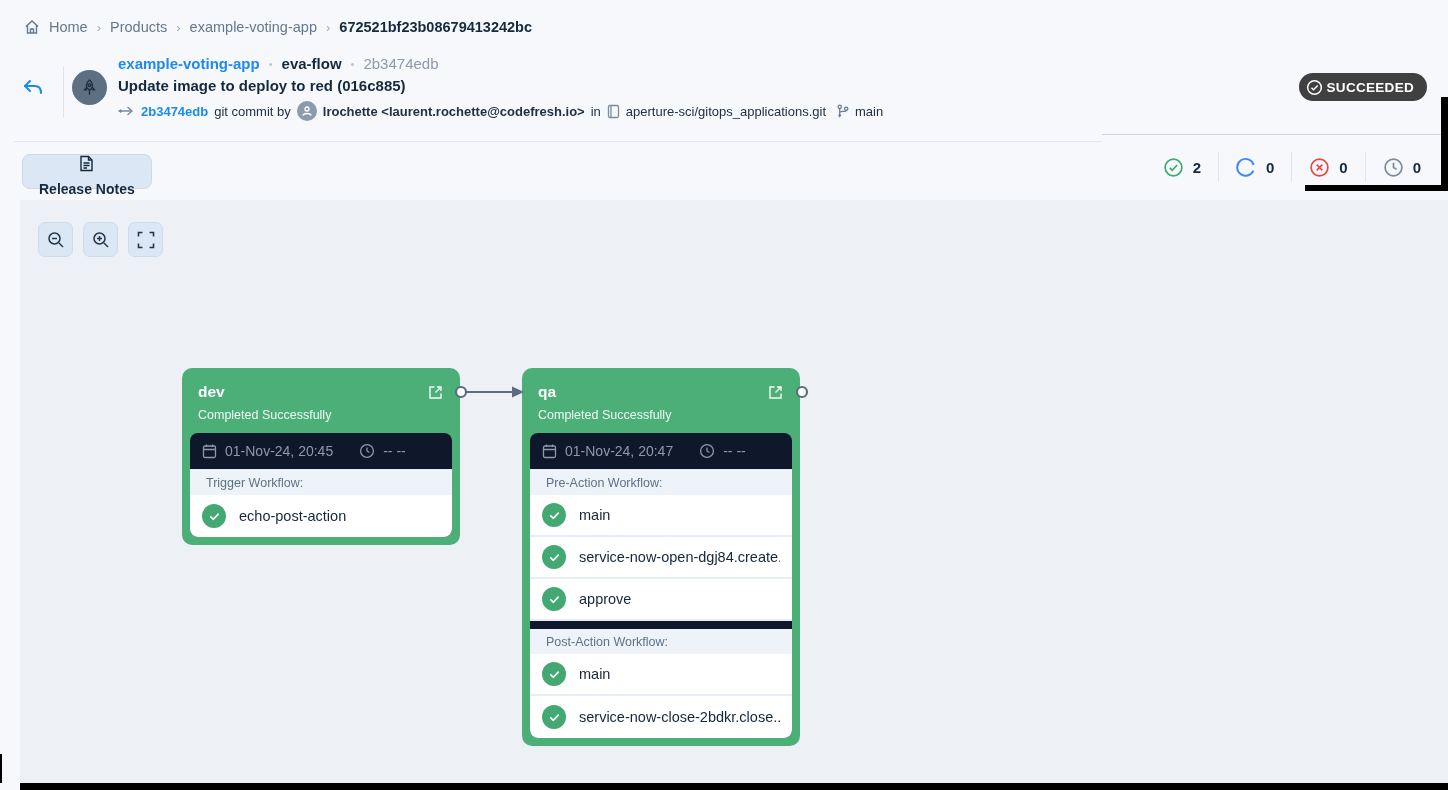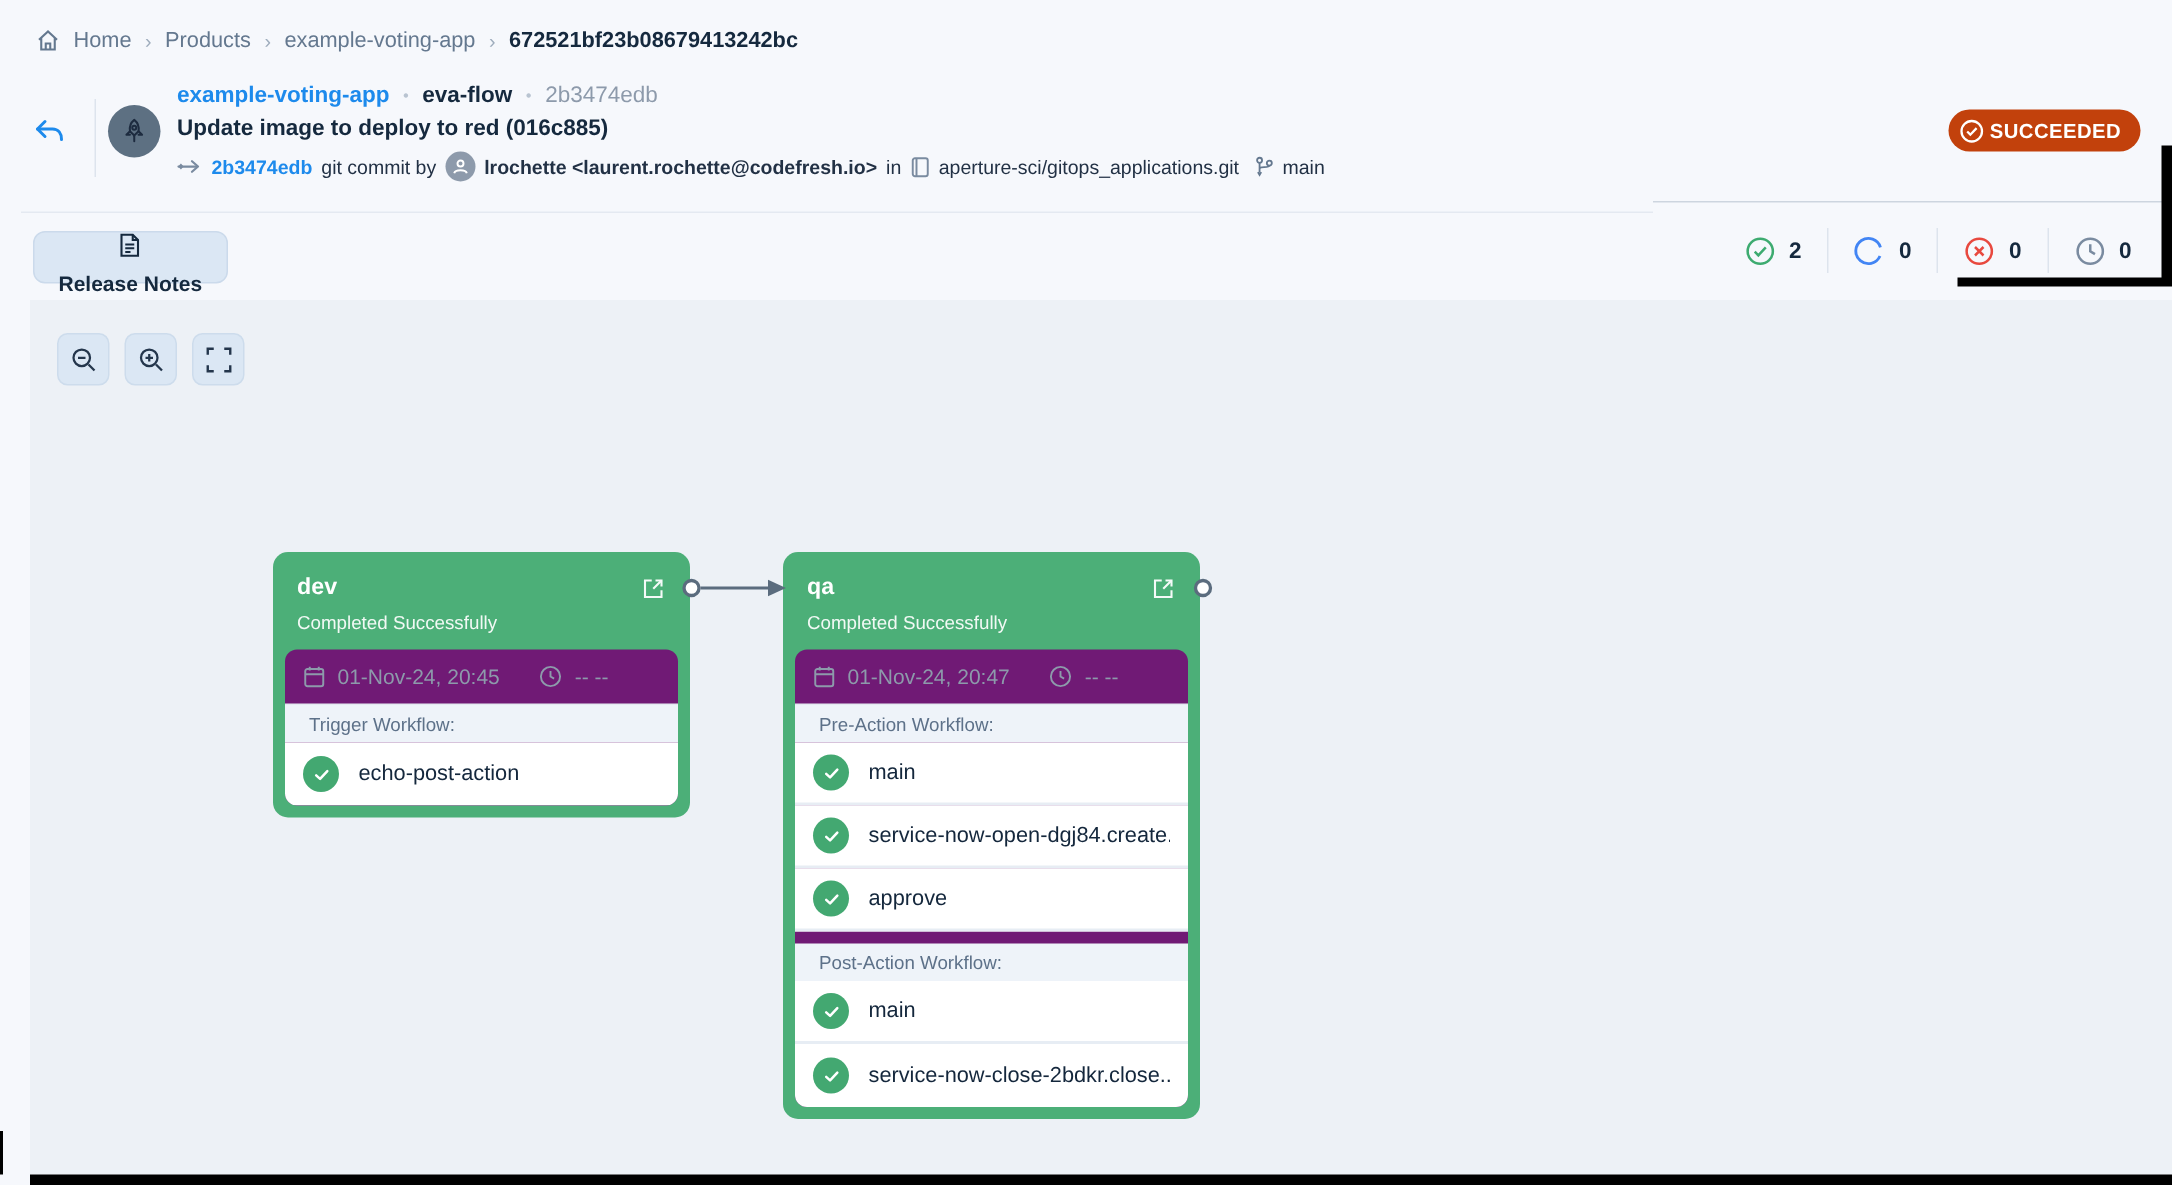--- a/index.html
+++ b/index.html
@@ -27,21 +27,21 @@
   .title-row { display:flex; align-items:center; gap:9px; font-size:15px; }
   .product-link { color:#1d8aec; font-weight:bold; cursor:pointer; }
   .flow-name { font-weight:bold; color:#15293e; }
   .release-hash { color:#8d9aab; }
   .dot-sep { color:#b9c4d1; font-size:11px; }
   .commit-title { font-weight:bold; font-size:15px; color:#15293e; margin-top:5px; }
   .commit-row { display:flex; align-items:center; gap:6px; margin-top:7px; font-size:13px; color:#223145; }
   .commit-hash { color:#1d8aec; font-weight:bold; cursor:pointer; }
   .commit-author { font-weight:bold; }
   .mini-avatar { width:20px; height:20px; border-radius:50%; background:#8d9aab; display:flex; align-items:center; justify-content:center; }
-  .status-badge { position:absolute; right:21px; top:21px; height:28px; display:inline-flex; align-items:center; gap:3px; background:#c2410c; color:#fff; border-radius:15px; padding:0 13px 0 6px; font-weight:bold; font-size:13.5px; letter-spacing:.3px; }
+  .status-badge { position:absolute; right:21px; top:21px; height:28px; display:inline-flex; align-items:center; gap:3px; background:#404040; color:#fff; border-radius:15px; padding:0 13px 0 6px; font-weight:bold; font-size:13.5px; letter-spacing:.3px; }
 
   .header-divider-left  { position:absolute; top:141px; left:14px;  width:1088px; height:1px; background:#e4e9f1; }
   .header-divider-right { position:absolute; top:134px; left:1102px; width:346px; height:1px; background:#cdd5df; }
 
   
   .toolbar { position:absolute; top:150px; left:0; width:1448px; height:42px; }
   .release-notes-btn { position:absolute; left:22px; top:4px; height:35px; display:inline-flex; align-items:center; gap:9px; background:#dbe7f4; border:1px solid #cbdaeb; border-radius:8px; padding:0 16px; font-weight:bold; font-size:14px; color:#15293e; cursor:pointer;flex-direction:column; }
   .counters { position:absolute; right:10px; top:2px; display:flex; align-items:center; }
   .counter { display:flex; align-items:center; gap:9px; padding:0 17px; height:30px; font-weight:bold; font-size:15px; color:#15293e; cursor:pointer; }
   .counter + .counter { border-left:1px solid #dde4ed; }
@@ -50,21 +50,21 @@
   .canvas { position:absolute; left:20px; top:200px; width:1428px; height:583px; background:#edf1f6; }
   .zoom-controls { position:absolute; left:18px; top:22px; display:flex; gap:10px; }
   .zoom-btn { width:35px; height:35px; background:#dbe7f4; border:1px solid #cddcec; border-radius:7px; display:flex; align-items:center; justify-content:center; color:#24364c; cursor:pointer; }
 
   .stage-card { position:absolute; width:278px; background:#4caf78; border-radius:10px; padding:8px; z-index:2; cursor:pointer; }
   .stage-header { padding:7px 8px 11px 8px; }
   .stage-title-row { display:flex; align-items:center; justify-content:space-between; }
   .stage-name { color:#fff; font-weight:bold; font-size:15.5px; }
   .ext-link { color:#fff; opacity:.95; cursor:pointer; }
   .stage-status { color:rgba(255,255,255,.92); font-size:12.5px; margin-top:7px; }
-  .stage-body { background:#701a75; border-radius:8px; overflow:hidden; }
+  .stage-body { background:#0f172a; border-radius:8px; overflow:hidden; }
   .date-row { display:flex; align-items:center; height:37px; padding:0 12px; color:#8d9aab; font-size:14px; border-bottom:1px solid #e4eaf1; gap:8px; }
   .duration-group { display:flex; align-items:center; gap:8px; margin-left:18px; }
   .section-label { background:#eef3f9; padding:6px 16px 5px; font-size:12.5px; color:#5d7189; }
   .section-gap { margin-top:8px; }
   .item-row { display:flex; align-items:center; gap:13px; height:42px; padding:0 12px; border-bottom:2px solid #e7edf4; background:#fff; cursor:pointer; }
   .item-row:last-child { border-bottom:none; }
   .check-badge { width:24px; height:24px; border-radius:50%; background:#43a871; display:flex; align-items:center; justify-content:center; flex:none; }
   .item-label { font-size:14.5px; color:#14273c; white-space:nowrap; overflow:hidden; }
 
   .connector-layer { position:absolute; left:0; top:0; width:1428px; height:583px; z-index:5; pointer-events:none; }

